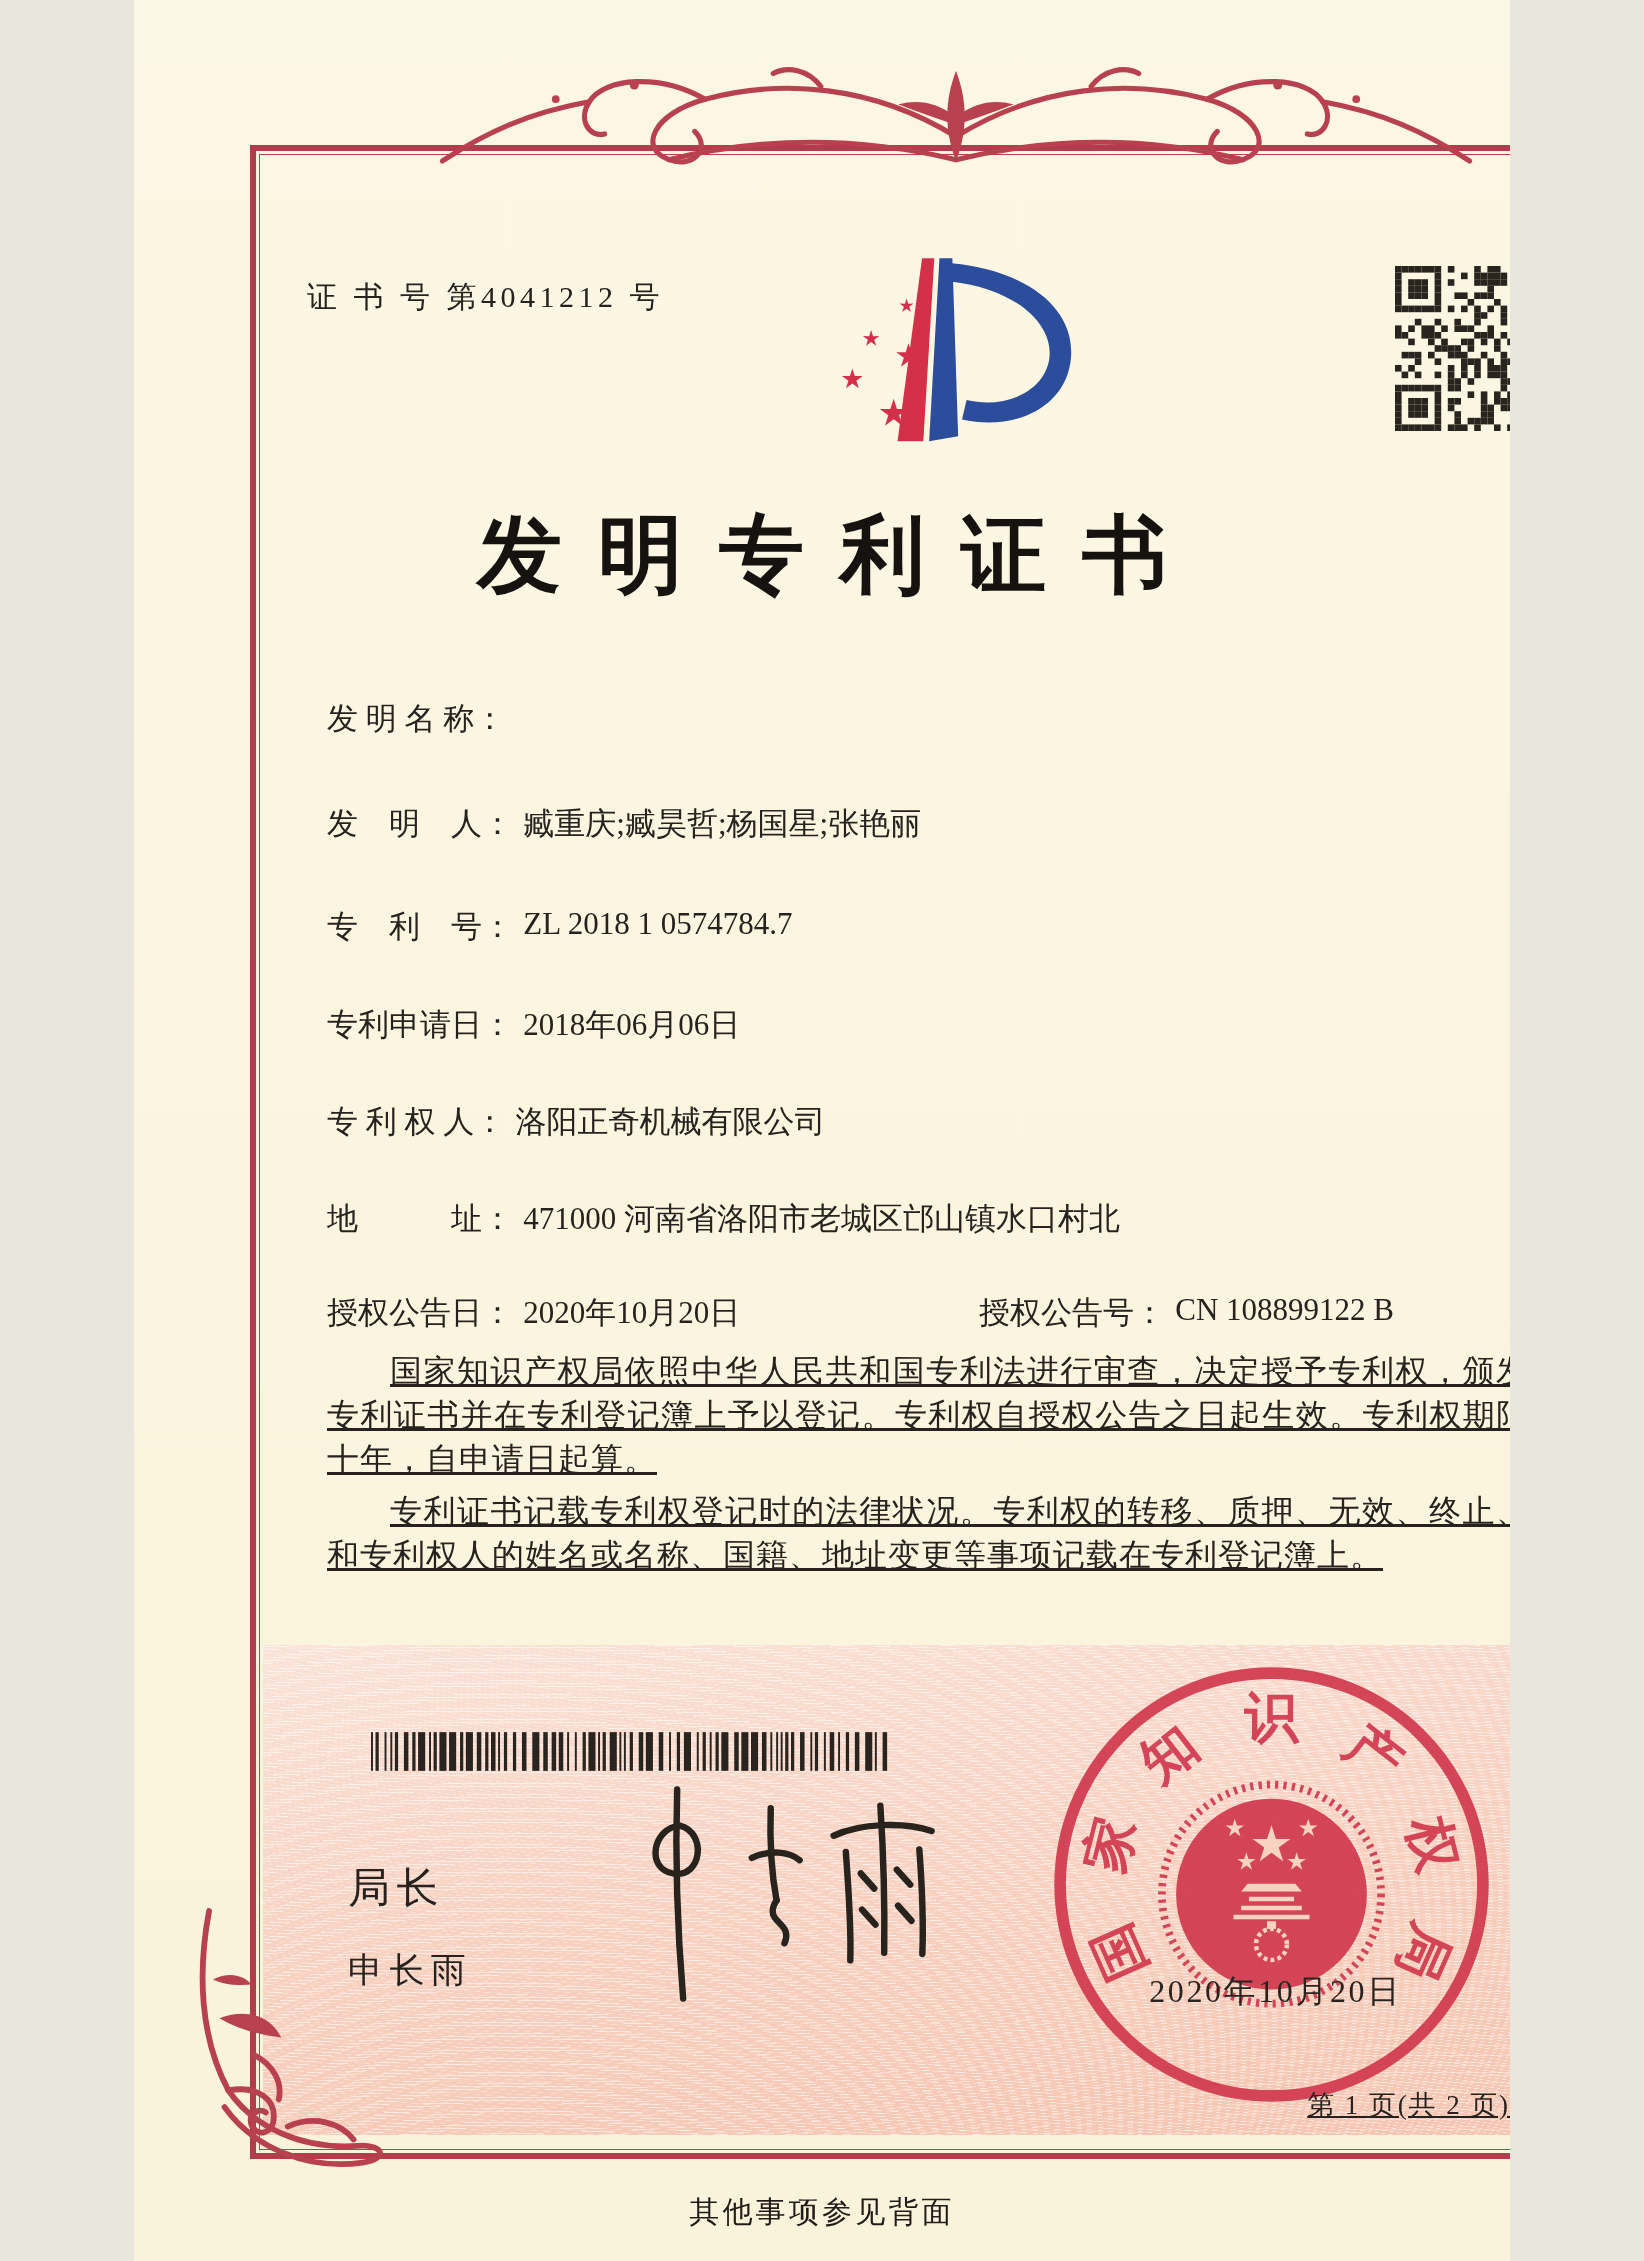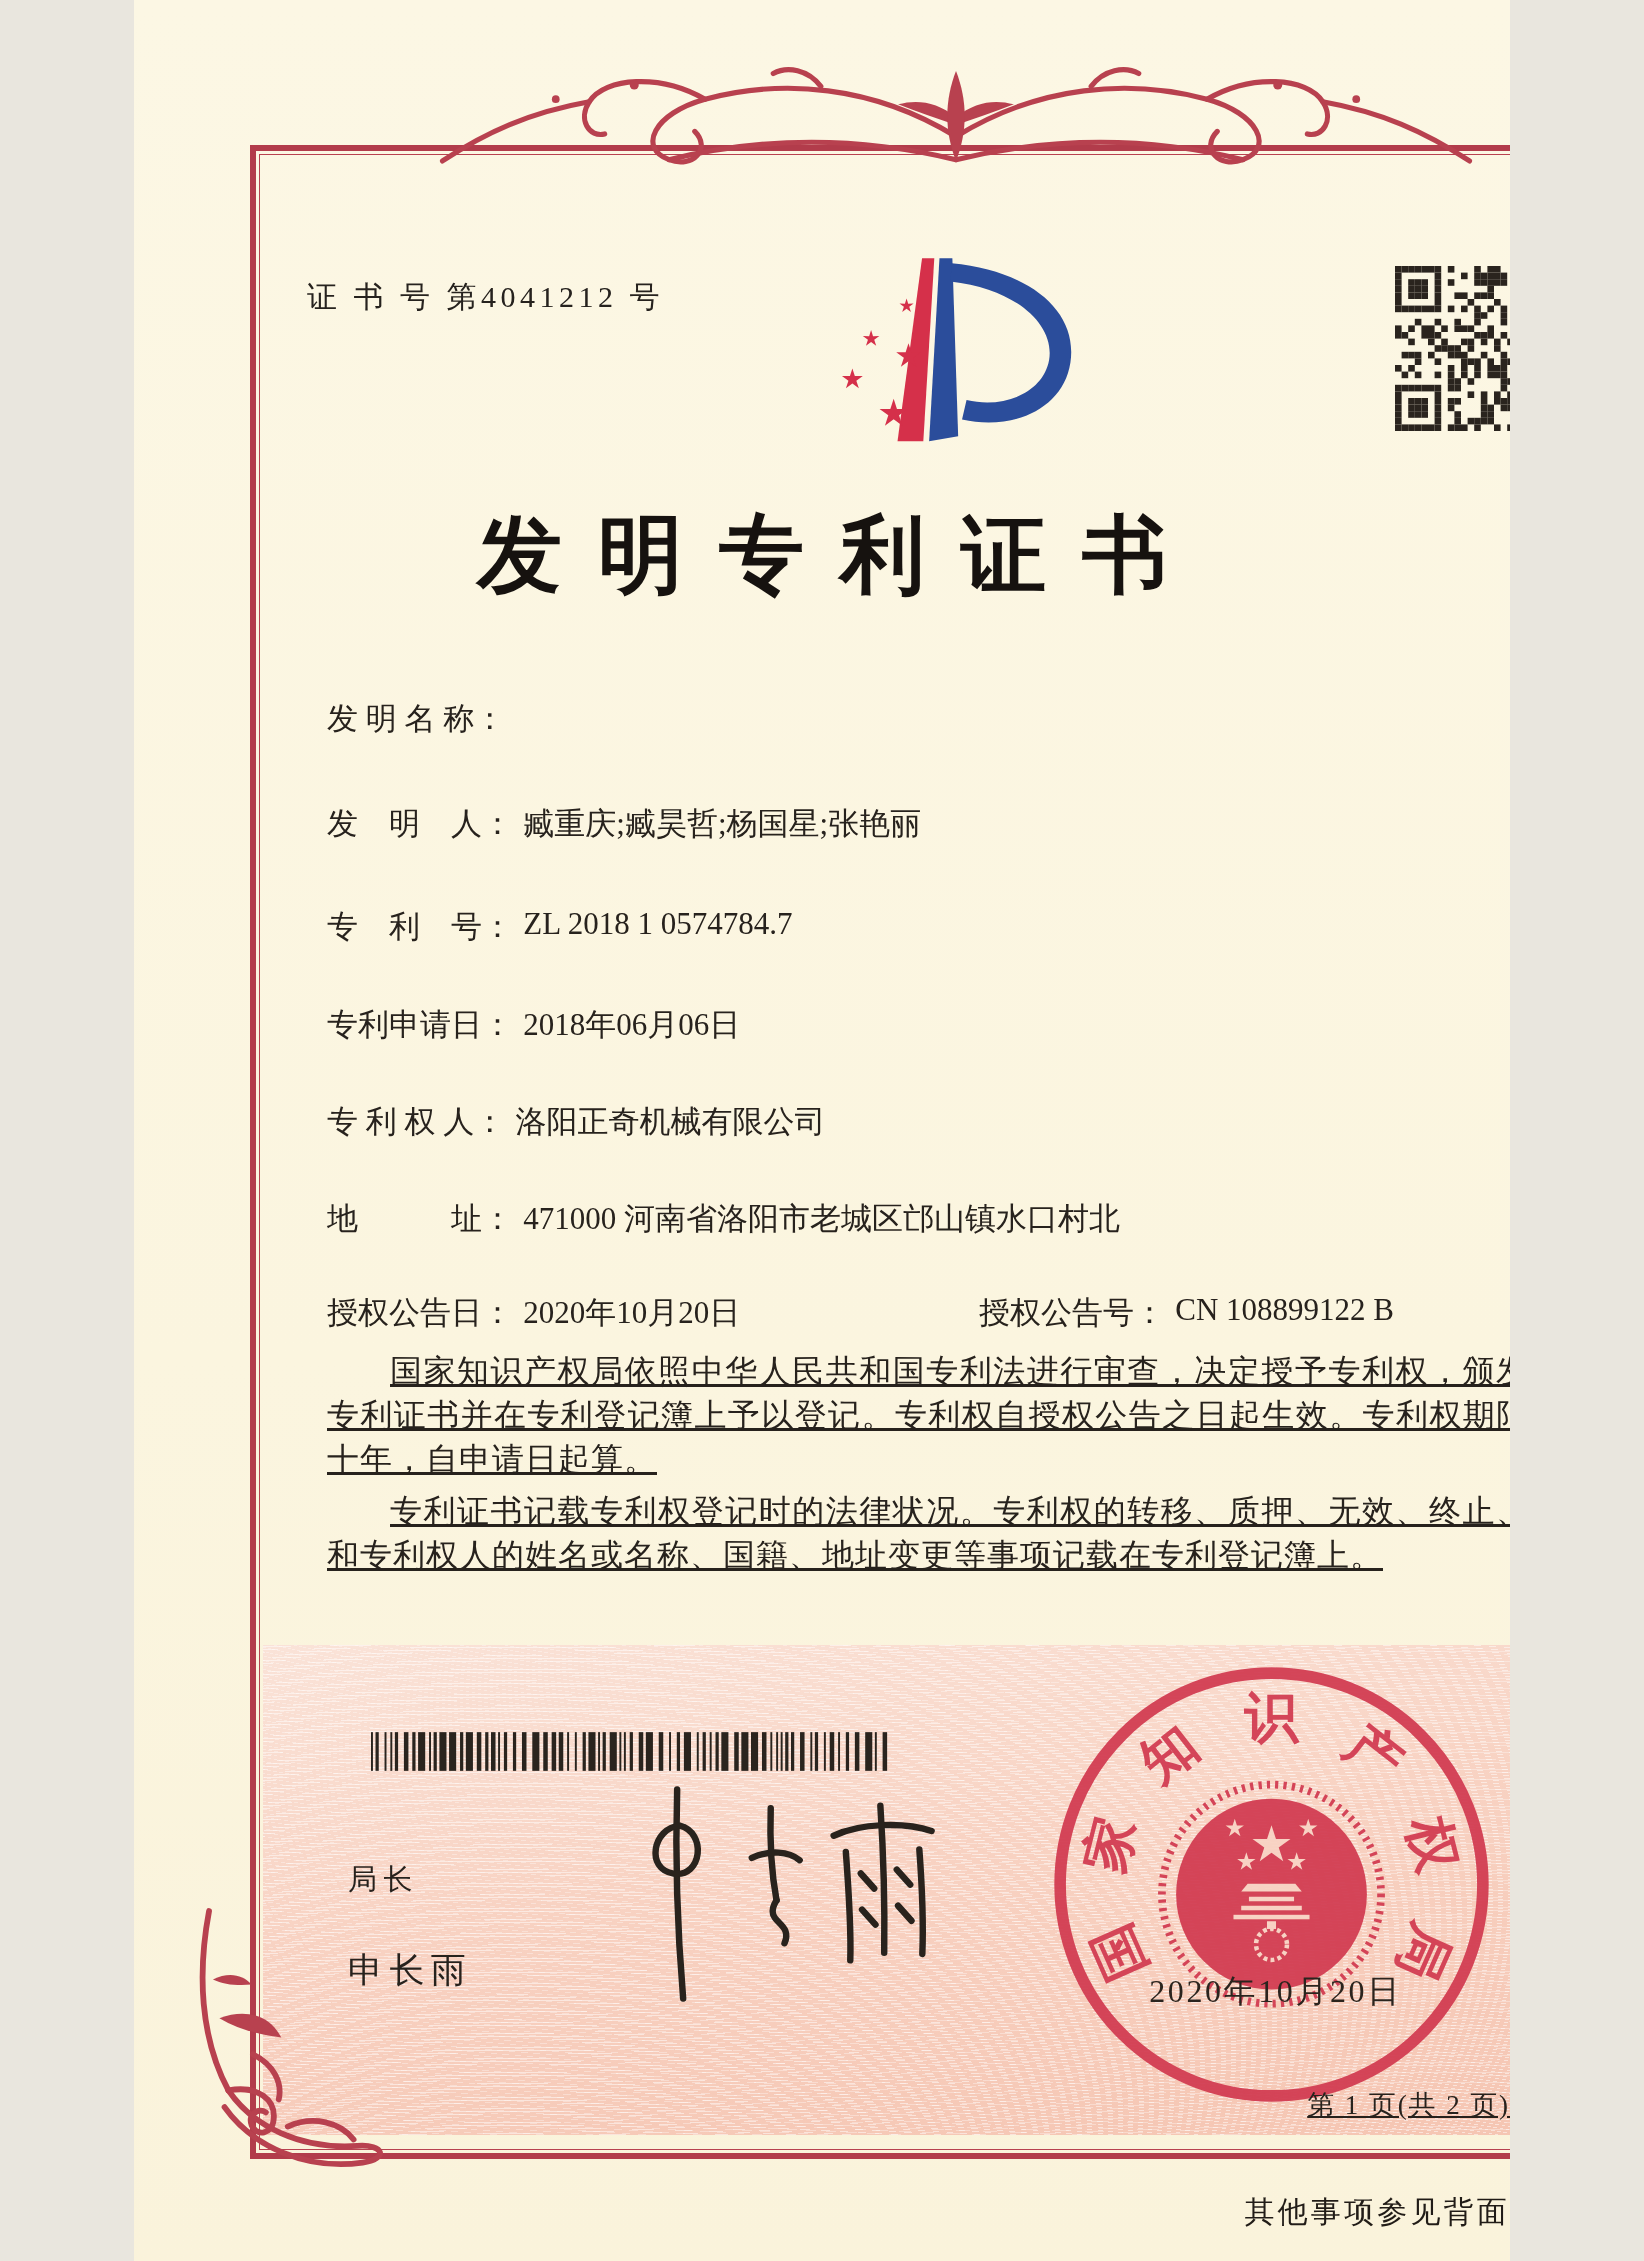--- a/index.html
+++ b/index.html
@@ -27,28 +27,28 @@
   .row .val{margin-left:10.3px;}
   .r0{top:698px}.r1{top:803px}.r2{top:906px}.r3{top:1004px}.r4{top:1101px}.r5{top:1198px}
   .rg1{top:1292px}.rg2{top:1292px;left:845px}
   
   .paras{position:absolute;left:193px;top:1349px;width:1269px;z-index:3;
          font-size:32px;line-height:44px;letter-spacing:1px;text-align:justify;text-decoration:underline;}
   .paras p{margin:0;text-indent:63px;}
   .paras p + p{margin-top:7.7px;}
   
   .barcode{position:absolute;left:237px;top:1732px;width:520px;height:39px;z-index:3;}
-  .director-label{position:absolute;left:214px;top:1860px;z-index:3;font-size:29px;letter-spacing:6.4px;}
+  .director-label{position:absolute;left:214px;top:1860px;z-index:3;font-size:42px;letter-spacing:6.4px;}
   .director-name{position:absolute;left:214px;top:1947px;z-index:3;font-size:35px;letter-spacing:6.4px;}
   .signature{position:absolute;left:445px;top:1768px;width:400px;height:258px;z-index:3;transform:rotate(-2deg);}
   .seal{position:absolute;left:910px;top:1657px;width:455px;height:455px;z-index:3;opacity:.93;}
   .seal-date{position:absolute;left:961px;top:1970px;width:361px;z-index:5;text-align:center;
              font-size:32px;letter-spacing:2.6px;color:#2b241e;white-space:pre;}
   .page-indicator{position:absolute;left:0;top:2087px;width:100%;z-index:3;text-align:right;font-size:27px;letter-spacing:1.9px;text-decoration:underline;}
-  .footer-note{position:absolute;left:0;top:2192px;width:100%;z-index:3;text-align:right;font-size:30px;letter-spacing:3.2px;color:#211c17;}
+  .footer-note{position:absolute;left:0;top:2192px;width:100%;z-index:3;text-align:center;font-size:30px;letter-spacing:3.2px;color:#211c17;}
   .hidden-defs{position:absolute;width:0;height:0;overflow:hidden;}
 </style>
 </head>
 <body>
 
 <div class="page">
 
   <svg class="hidden-defs" aria-hidden="true">
     <defs>
       <path id="star" d="M0,-10 L2.23,-3.07 L9.51,-3.09 L3.61,1.17 L5.88,8.09 L0,3.8 L-5.88,8.09 L-3.61,1.17 L-9.51,-3.09 L-2.23,-3.07 Z"></path>

